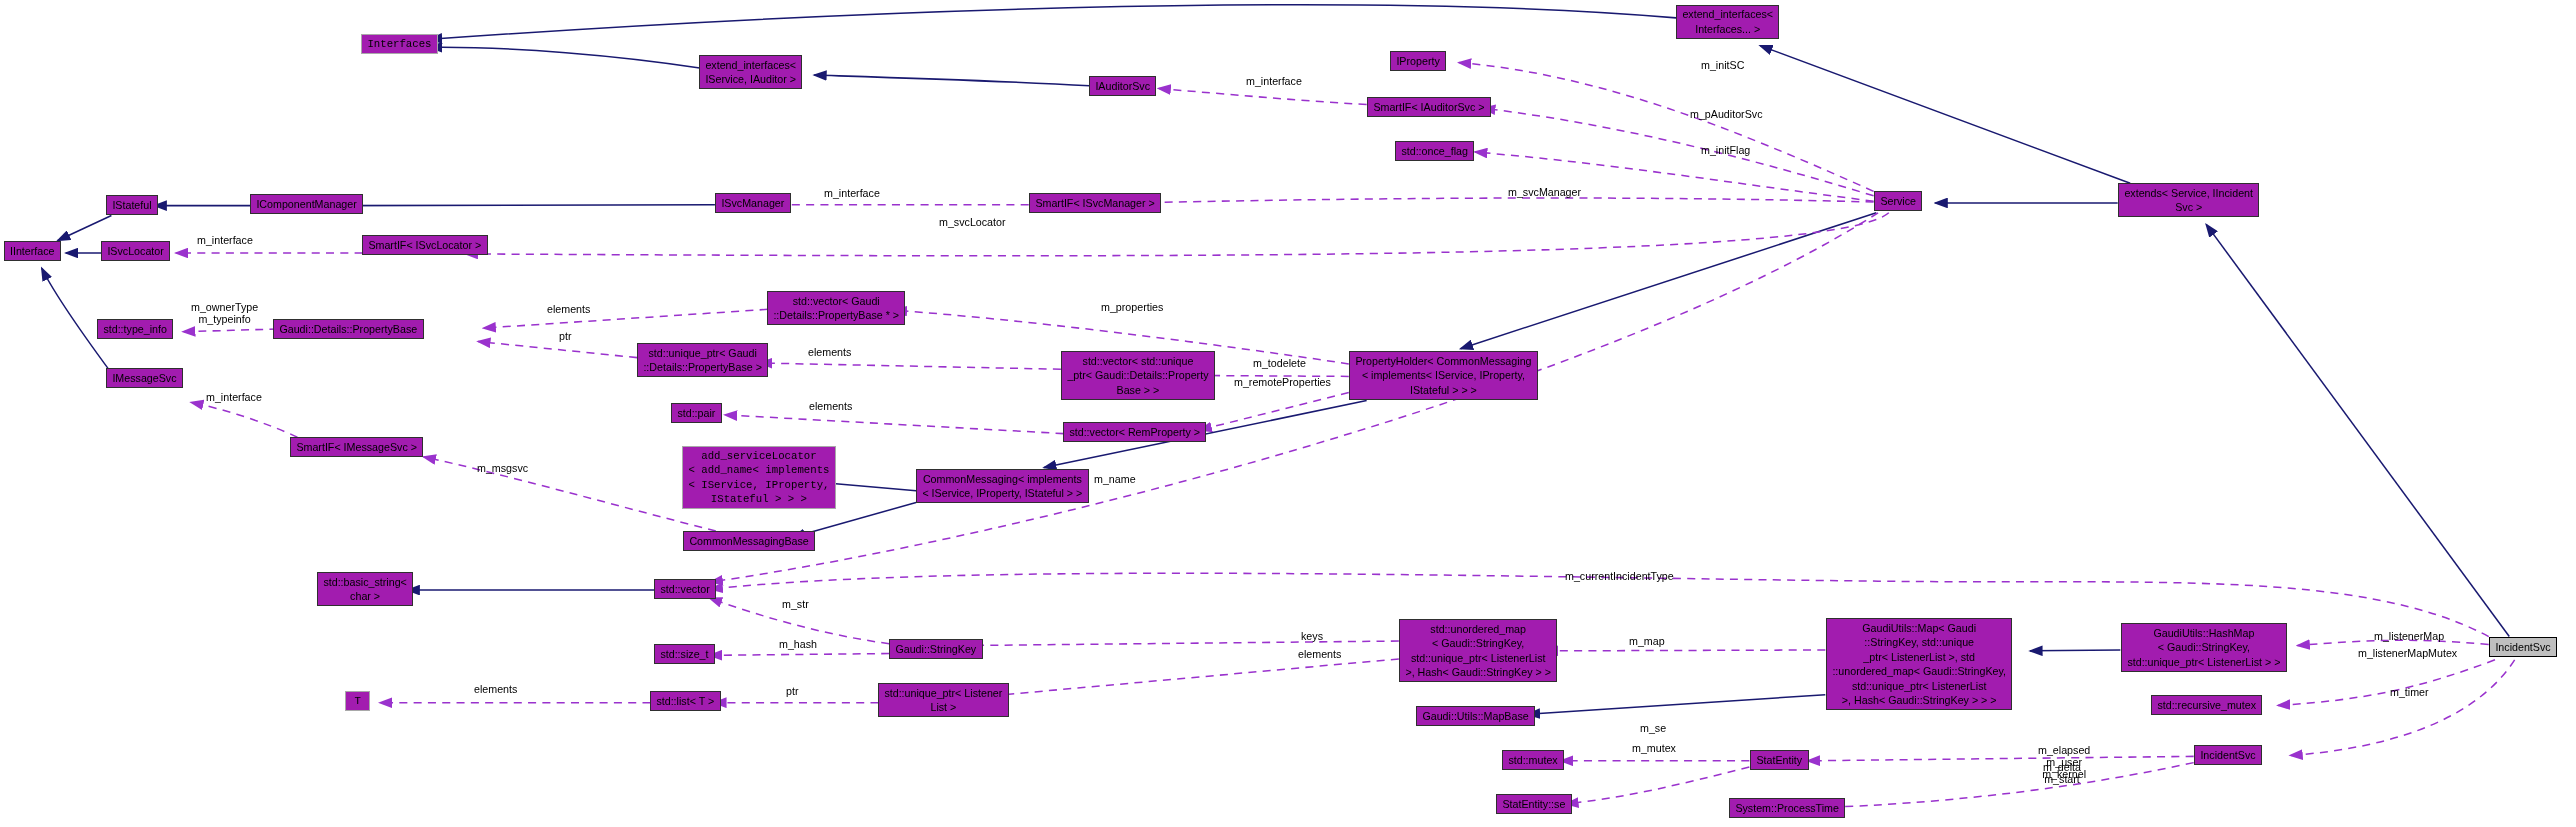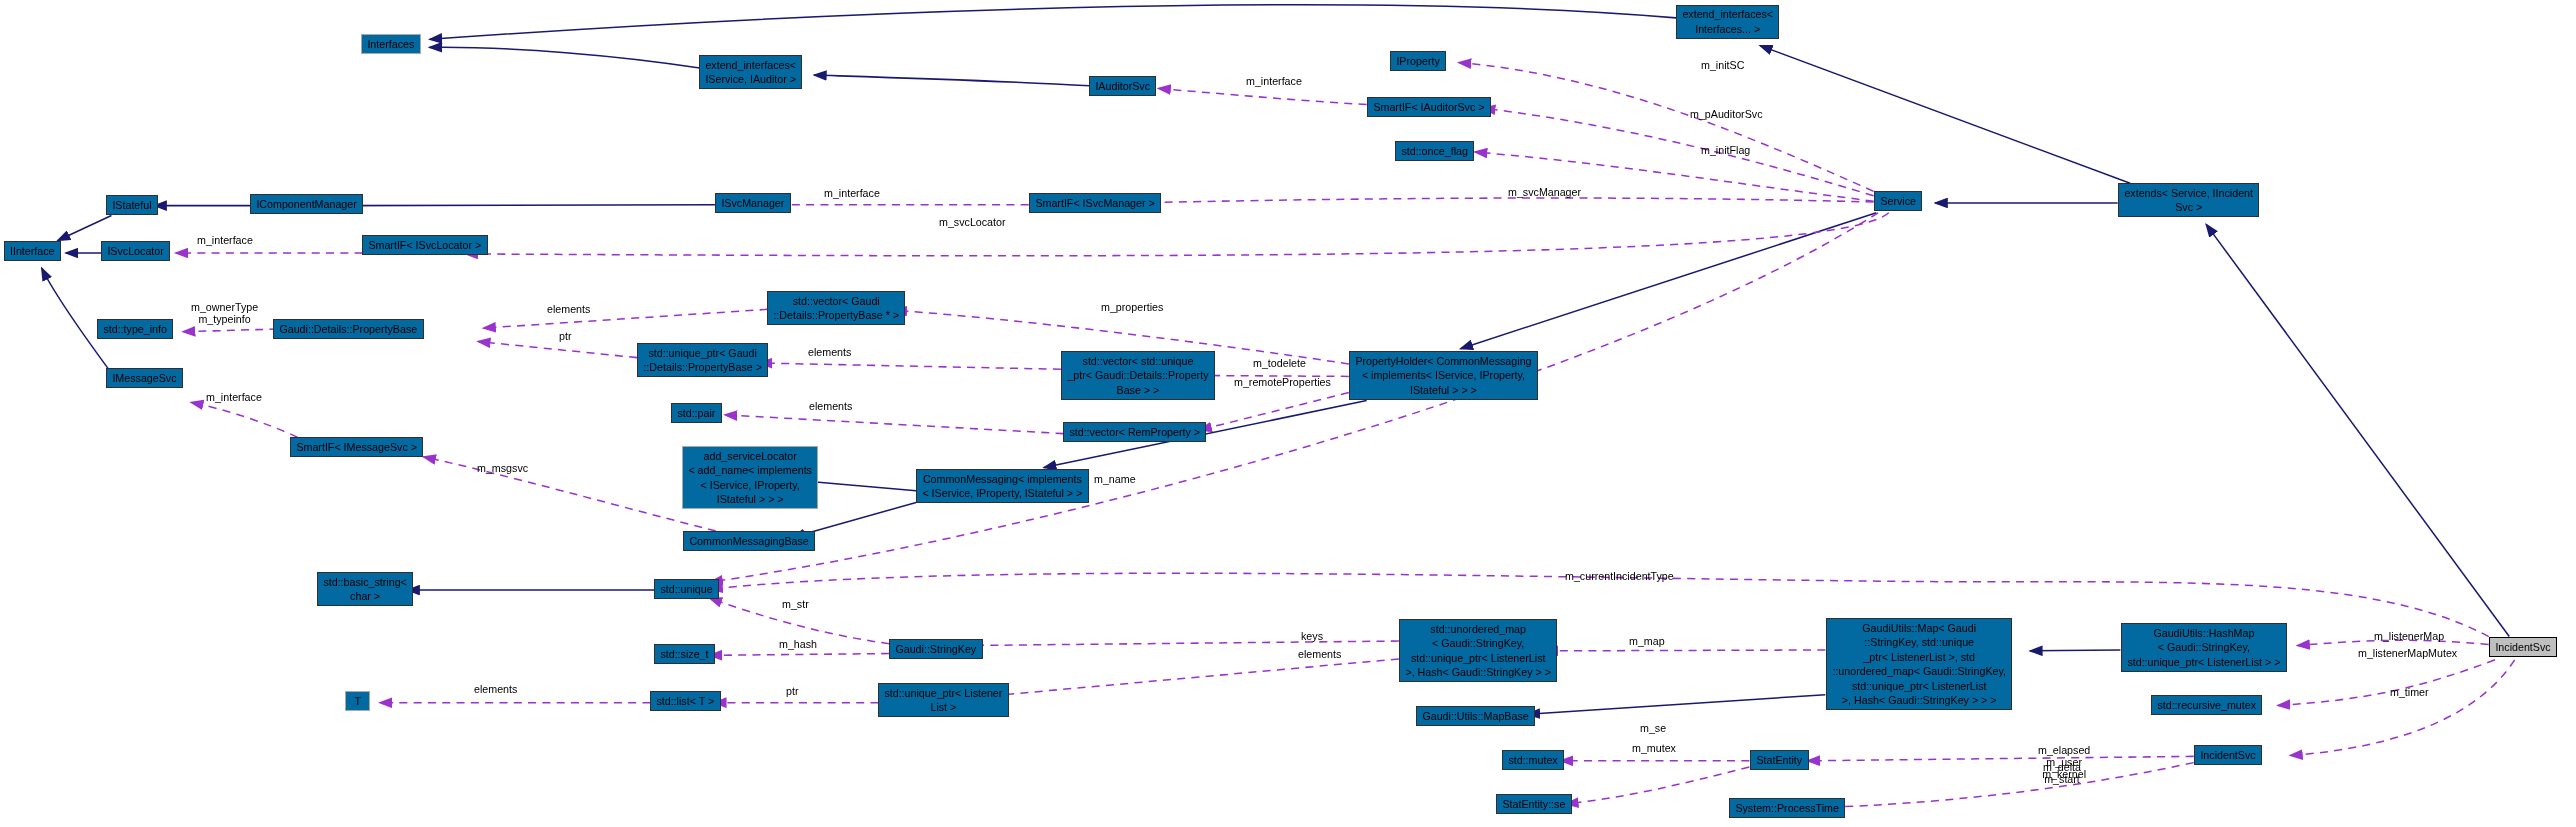--- a/index.html
+++ b/index.html
@@ -1,24 +1,24 @@
 <!DOCTYPE html>
 <html style="font-size:14.3px"><head>
 <meta charset="utf-8">
 <style>
   html,body{margin:0;padding:0;background:#ffffff;}
   #canvas{position:relative;width:2576px;height:827px;background:#ffffff;
           font-family:"Liberation Sans",sans-serif;overflow:hidden;}
   #edges{position:absolute;left:0;top:0;width:2576px;height:827px;}
   .inh{stroke:#191970;fill:none;stroke-width:1.7;}
   .use{stroke:#9a32cd;fill:none;stroke-width:1.7;stroke-dasharray:9 7;}
-  .node{position:absolute;background:#0369a1;border:1.3px solid #2f2f2f;color:#000;
+  .node{position:absolute;background:#a21caf;border:1.3px solid #2f2f2f;color:#000;
         font-size:10.7px;line-height:1.35;padding:1.8px 5.4px;text-align:center;
         white-space:pre-line;min-width:12.5px;}
-  .node.tpl{border-color:#a9a9a9;}
+  .node.tpl{border-color:#a9a9a9;font-family:Liberation Mono, monospace;}
   .node.current{background:#bfbfbf;border-color:#000;}
   .elabel{position:absolute;font-size:10.7px;color:#000;white-space:pre-line;text-align:center;}
 </style>
 </head>
 <body>
 
 <div id="canvas">
 
 <svg id="edges" width="2576" height="827" viewBox="0 0 2880 925">
   <defs>
@@ -121,21 +121,21 @@
 <div class="node" style="left:290px;top:437px">SmartIF&lt; IMessageSvc &gt;</div>
 <div class="node tpl" style="left:682px;top:446px">add_serviceLocator
 &lt; add_name&lt; implements
 &lt; IService, IProperty,
 IStateful &gt; &gt; &gt;</div>
 <div class="node" style="left:916px;top:469px">CommonMessaging&lt; implements
 &lt; IService, IProperty, IStateful &gt; &gt;</div>
 <div class="node" style="left:683px;top:531px">CommonMessagingBase</div>
 <div class="node" style="left:317px;top:572px">std::basic_string&lt;
 char &gt;</div>
-<div class="node" style="left:654px;top:579px">std::unique</div>
+<div class="node" style="left:654px;top:579px">std::vector</div>
 <div class="node" style="left:654px;top:644px">std::size_t</div>
 <div class="node tpl" style="left:345px;top:691px">T</div>
 <div class="node" style="left:650px;top:691px">std::list&lt; T &gt;</div>
 <div class="node" style="left:889px;top:639px">Gaudi::StringKey</div>
 <div class="node" style="left:878px;top:683px">std::unique_ptr&lt; Listener
 List &gt;</div>
 <div class="node" style="left:1399px;top:619px">std::unordered_map
 &lt; Gaudi::StringKey,
 std::unique_ptr&lt; ListenerList
 &gt;, Hash&lt; Gaudi::StringKey &gt; &gt;</div>

